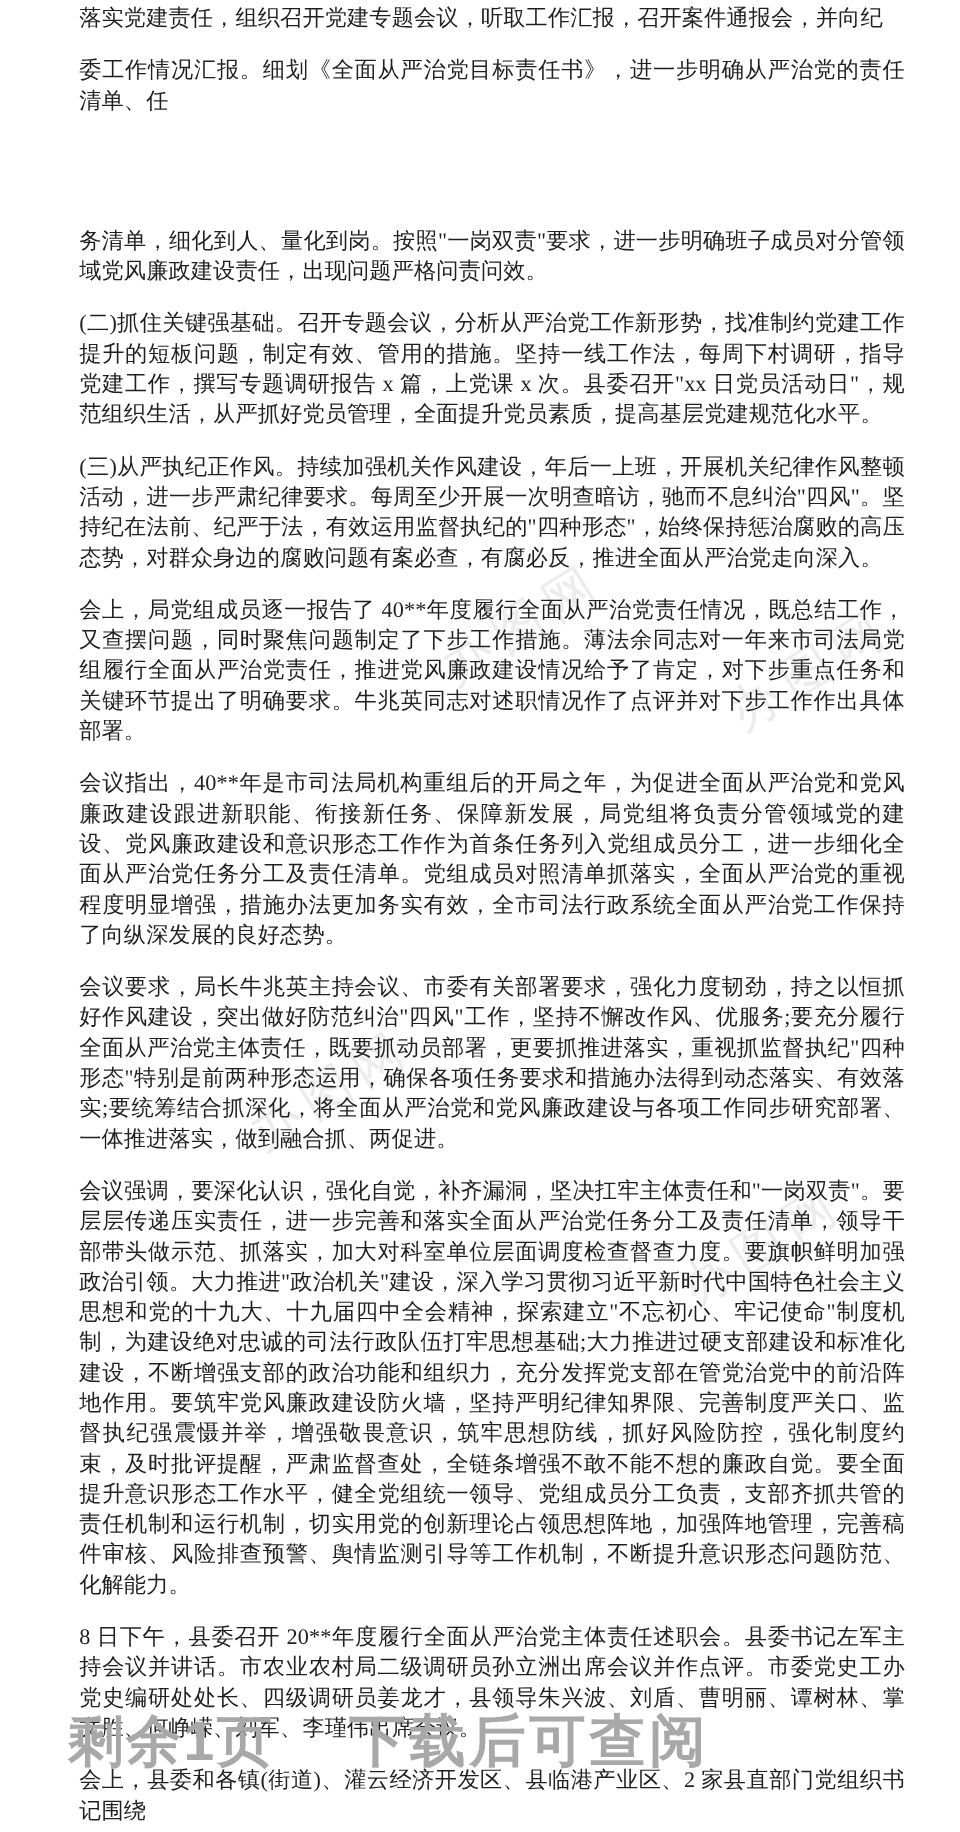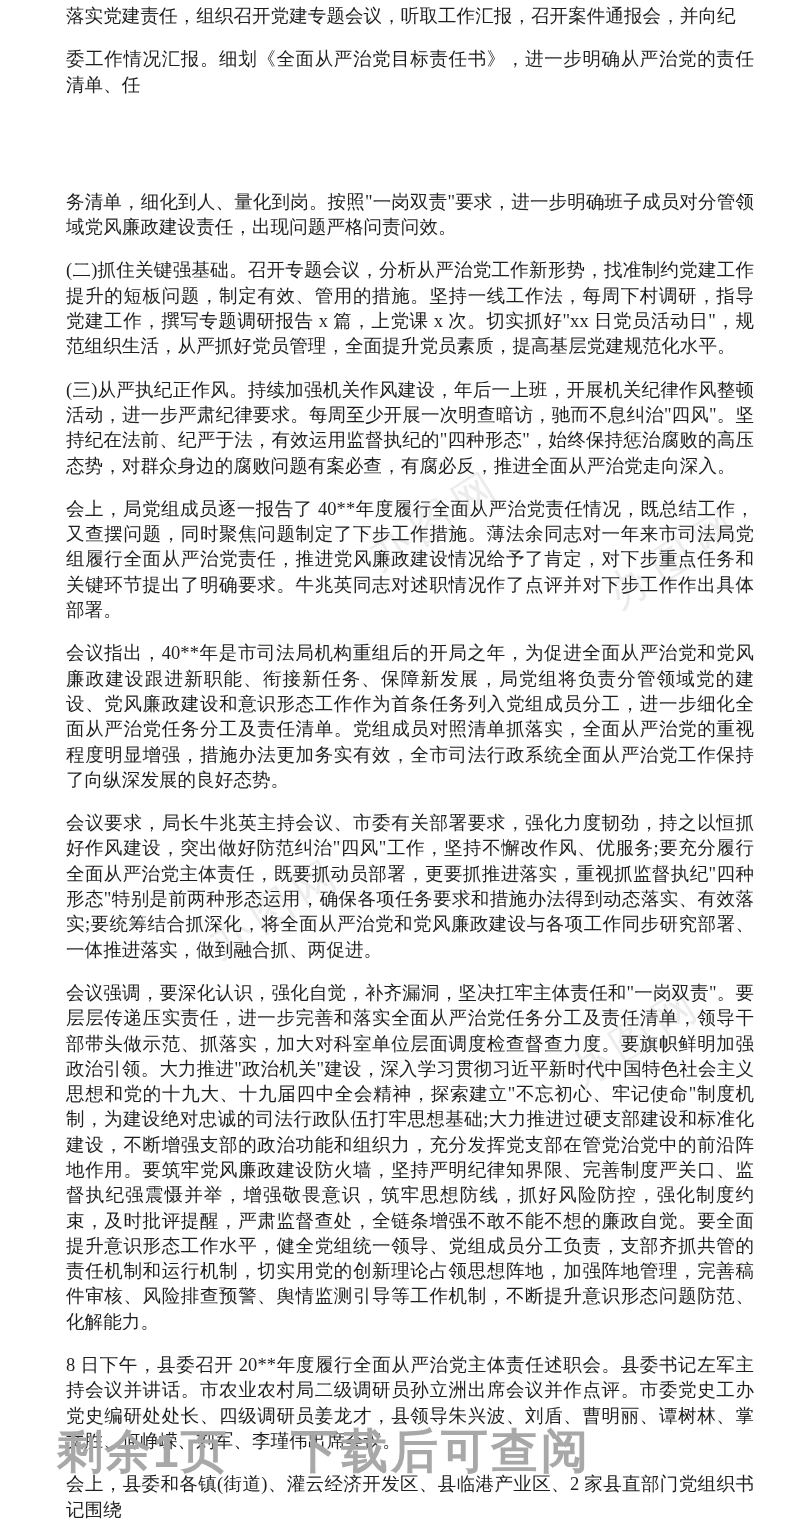--- a/index.html
+++ b/index.html
@@ -64,21 +64,21 @@
 <span class="wm wm1">办图网</span>
 <span class="wm wm2">办图网</span>
 <span class="wm wm3">办图网</span>
 <span class="wm wm4">办图网</span>
 
 <div class="doc" id="doc-body">
     <div class="para">落实党建责任，组织召开党建专题会议，听取工作汇报，召开案件通报会，并向纪</div>
     <div class="para">委工作情况汇报。细划《全面从严治党目标责任书》，进一步明确从严治党的责任清单、任</div>
     <div class="gap" style="height: 56px;"></div>
     <div class="para">务清单，细化到人、量化到岗。按照"一岗双责"要求，进一步明确班子成员对分管领域党风廉政建设责任，出现问题严格问责问效。</div>
-    <div class="para">(二)抓住关键强基础。召开专题会议，分析从严治党工作新形势，找准制约党建工作提升的短板问题，制定有效、管用的措施。坚持一线工作法，每周下村调研，指导党建工作，撰写专题调研报告 x 篇，上党课 x 次。切实抓好"xx 日党员活动日"，规范组织生活，从严抓好党员管理，全面提升党员素质，提高基层党建规范化水平。</div>
+    <div class="para">(二)抓住关键强基础。召开专题会议，分析从严治党工作新形势，找准制约党建工作提升的短板问题，制定有效、管用的措施。坚持一线工作法，每周下村调研，指导党建工作，撰写专题调研报告 x 篇，上党课 x 次。县委召开"xx 日党员活动日"，规范组织生活，从严抓好党员管理，全面提升党员素质，提高基层党建规范化水平。</div>
     <div class="para">(三)从严执纪正作风。持续加强机关作风建设，年后一上班，开展机关纪律作风整顿活动，进一步严肃纪律要求。每周至少开展一次明查暗访，驰而不息纠治"四风"。坚持纪在法前、纪严于法，有效运用监督执纪的"四种形态"，始终保持惩治腐败的高压态势，对群众身边的腐败问题有案必查，有腐必反，推进全面从严治党走向深入。</div>
     <div class="para">会上，局党组成员逐一报告了 40**年度履行全面从严治党责任情况，既总结工作，又查摆问题，同时聚焦问题制定了下步工作措施。薄法余同志对一年来市司法局党组履行全面从严治党责任，推进党风廉政建设情况给予了肯定，对下步重点任务和关键环节提出了明确要求。牛兆英同志对述职情况作了点评并对下步工作作出具体部署。</div>
     <div class="para">会议指出，40**年是市司法局机构重组后的开局之年，为促进全面从严治党和党风廉政建设跟进新职能、衔接新任务、保障新发展，局党组将负责分管领域党的建设、党风廉政建设和意识形态工作作为首条任务列入党组成员分工，进一步细化全面从严治党任务分工及责任清单。党组成员对照清单抓落实，全面从严治党的重视程度明显增强，措施办法更加务实有效，全市司法行政系统全面从严治党工作保持了向纵深发展的良好态势。</div>
     <div class="para">会议要求，局长牛兆英主持会议、市委有关部署要求，强化力度韧劲，持之以恒抓好作风建设，突出做好防范纠治"四风"工作，坚持不懈改作风、优服务;要充分履行全面从严治党主体责任，既要抓动员部署，更要抓推进落实，重视抓监督执纪"四种形态"特别是前两种形态运用，确保各项任务要求和措施办法得到动态落实、有效落实;要统筹结合抓深化，将全面从严治党和党风廉政建设与各项工作同步研究部署、一体推进落实，做到融合抓、两促进。</div>
     <div class="para">会议强调，要深化认识，强化自觉，补齐漏洞，坚决扛牢主体责任和"一岗双责"。要层层传递压实责任，进一步完善和落实全面从严治党任务分工及责任清单，领导干部带头做示范、抓落实，加大对科室单位层面调度检查督查力度。要旗帜鲜明加强政治引领。大力推进"政治机关"建设，深入学习贯彻习近平新时代中国特色社会主义思想和党的十九大、十九届四中全会精神，探索建立"不忘初心、牢记使命"制度机制，为建设绝对忠诚的司法行政队伍打牢思想基础;大力推进过硬支部建设和标准化建设，不断增强支部的政治功能和组织力，充分发挥党支部在管党治党中的前沿阵地作用。要筑牢党风廉政建设防火墙，坚持严明纪律知界限、完善制度严关口、监督执纪强震慑并举，增强敬畏意识，筑牢思想防线，抓好风险防控，强化制度约束，及时批评提醒，严肃监督查处，全链条增强不敢不能不想的廉政自觉。要全面提升意识形态工作水平，健全党组统一领导、党组成员分工负责，支部齐抓共管的责任机制和运行机制，切实用党的创新理论占领思想阵地，加强阵地管理，完善稿件审核、风险排查预警、舆情监测引导等工作机制，不断提升意识形态问题防范、化解能力。</div>
     <div class="para">8 日下午，县委召开 20**年度履行全面从严治党主体责任述职会。县委书记左军主持会议并讲话。市农业农村局二级调研员孙立洲出席会议并作点评。市委党史工办党史编研处处长、四级调研员姜龙才，县领导朱兴波、刘盾、曹明丽、谭树林、掌文胜、何峥嵘、刘军、李瑾伟出席会议。</div>
     <div class="para">会上，县委和各镇(街道)、灌云经济开发区、县临港产业区、2 家县直部门党组织书记围绕</div>
   </div>
 
 <div class="footer">

